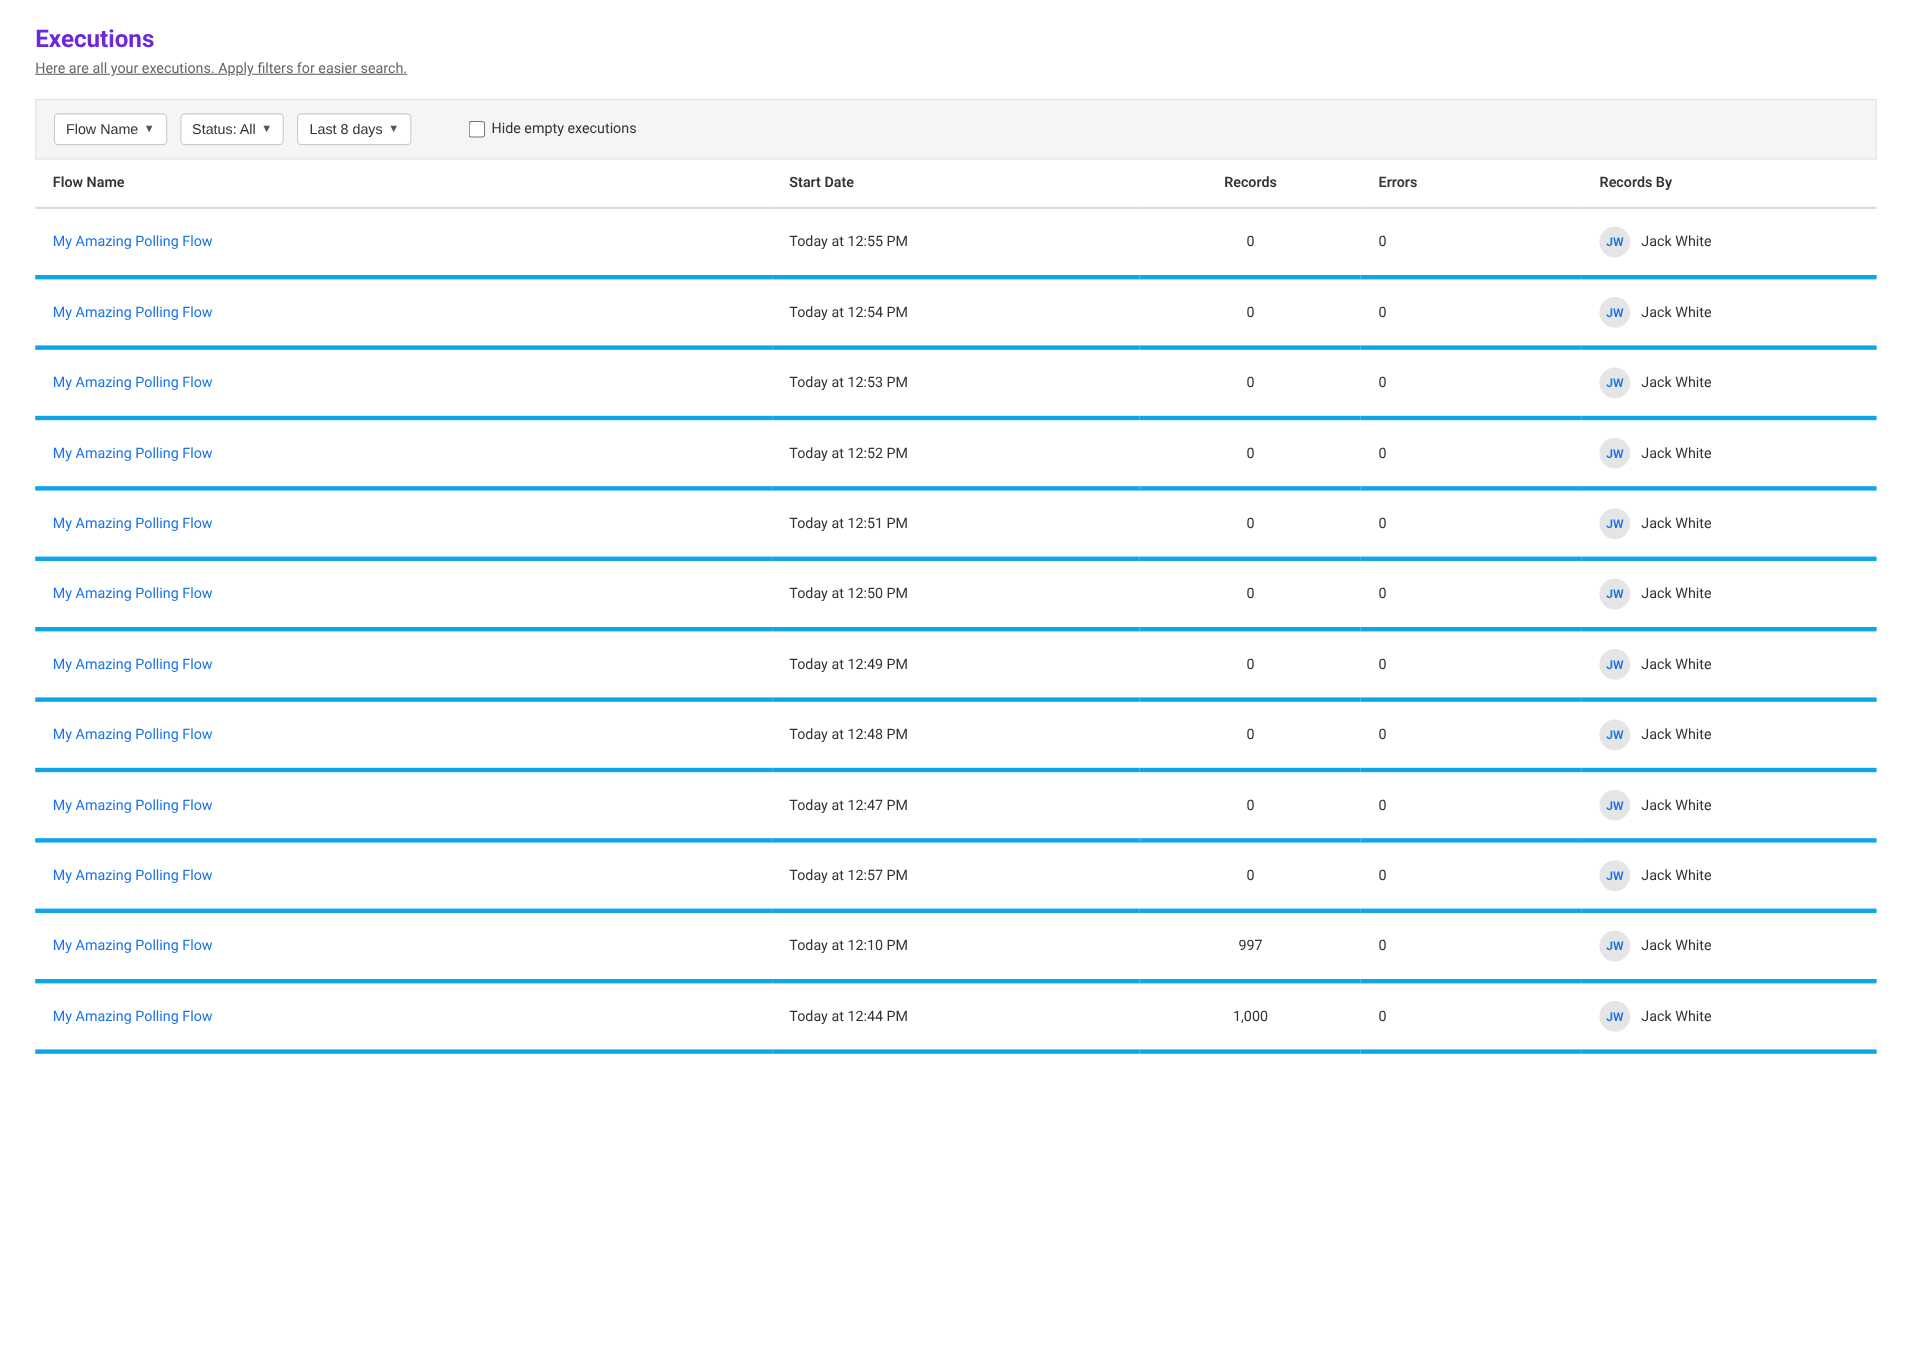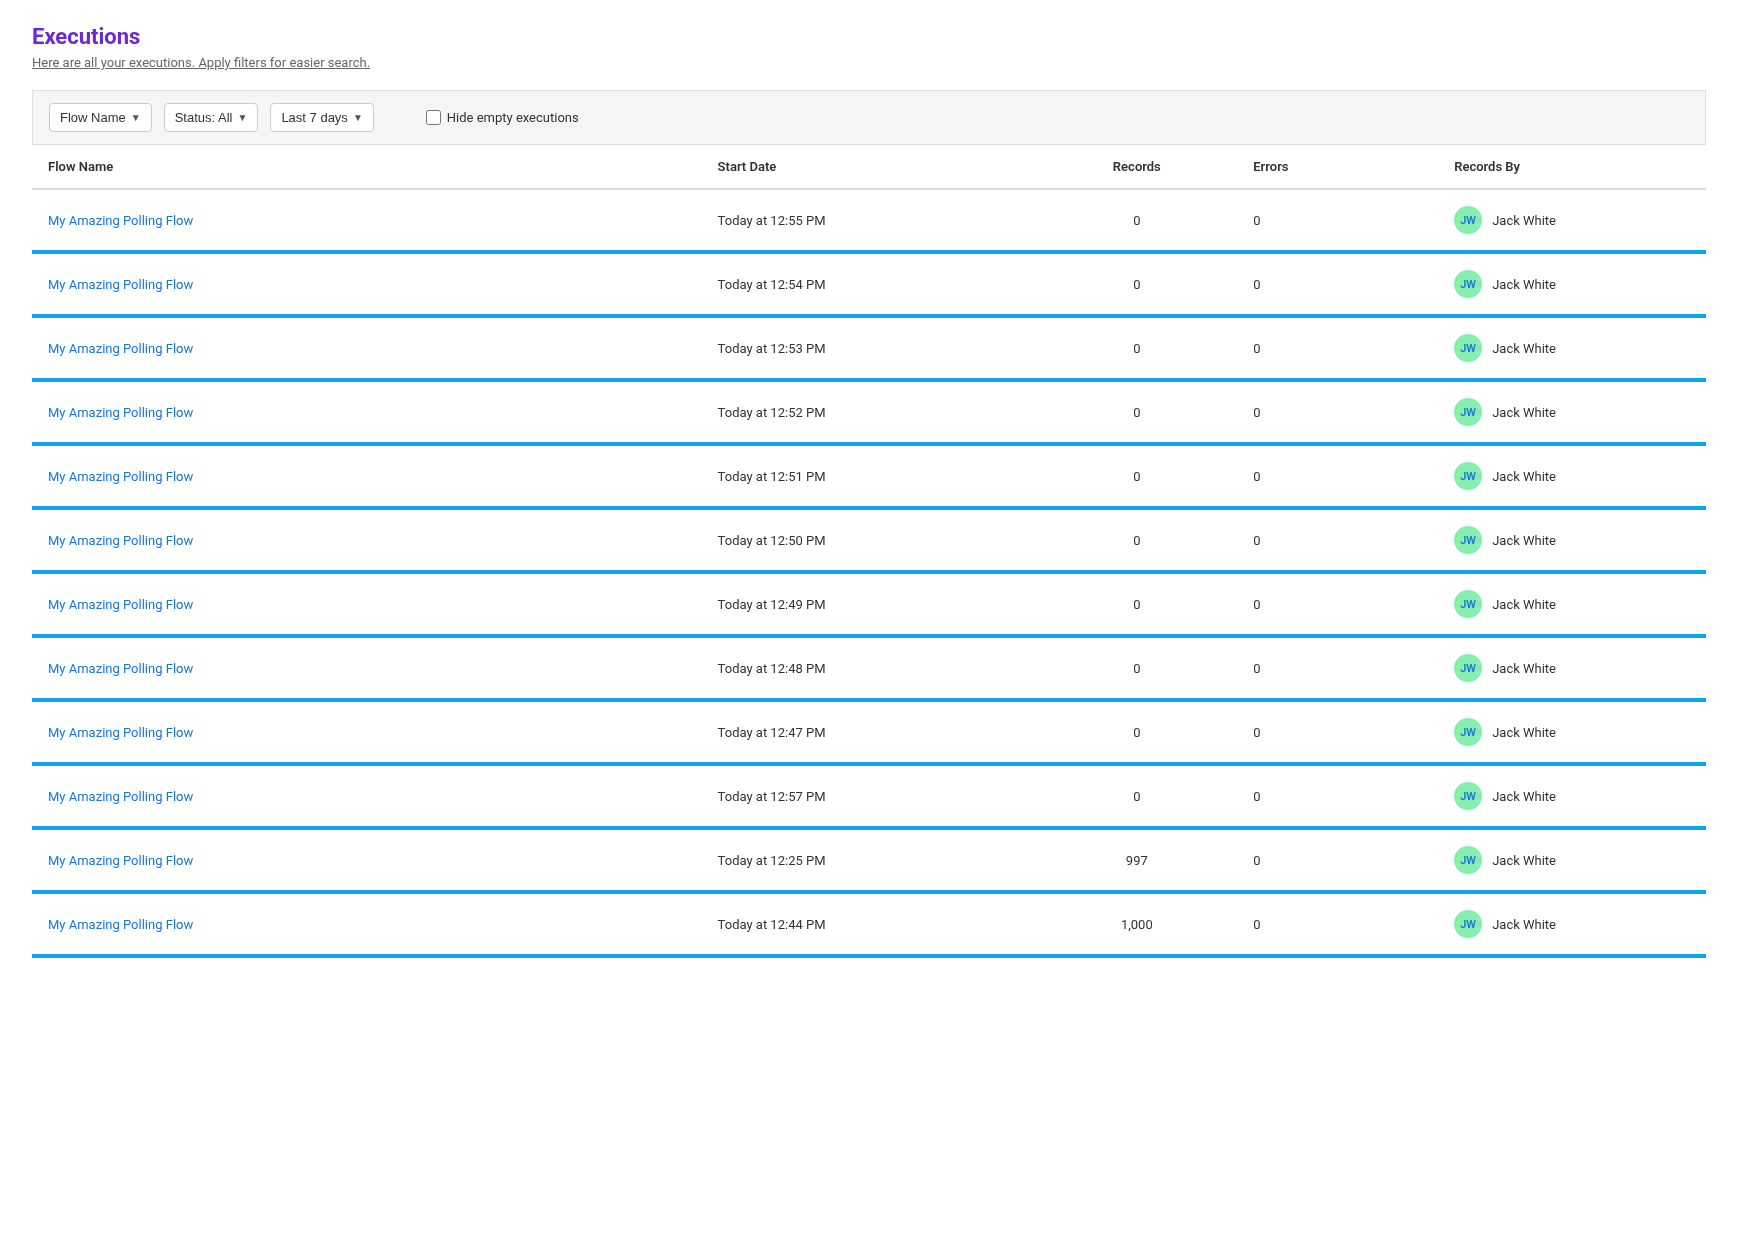--- a/index.html
+++ b/index.html
@@ -111,21 +111,21 @@
       text-decoration: none;
       font-size: 13px;
     }
 
     .avatar-badge {
       display: inline-flex;
       align-items: center;
       justify-content: center;
       width: 28px;
       height: 28px;
-      background: #86efac;
+      background: #e5e5e5;
       color: #1a73e8;
       border-radius: 50%;
       font-size: 11px;
       font-weight: 600;
       margin-right: 6px;
     }
 
     .created-by-cell {
       display: flex;
       align-items: center;
@@ -151,21 +151,21 @@
       <span>Flow Name</span>
       <span class="chevron">▼</span>
     </button>
 
     <button class="filter-btn">
       <span>Status: All</span>
       <span class="chevron">▼</span>
     </button>
 
     <button class="filter-btn">
-      <span>Last 7 days</span>
+      <span>Last 8 days</span>
       <span class="chevron">▼</span>
     </button>
 
     <label class="hide-empty-label">
       <input type="checkbox" style="">
       <span>Hide empty executions</span>
     </label>
   </div>
 
   <table>
@@ -294,21 +294,21 @@
           <td class="col-errors">0</td>
           <td class="col-created-by">
             <div class="created-by-cell">
               <span class="avatar-badge">JW</span>
               <span>Jack White</span>
             </div>
           </td>
         </tr>
         <tr>
           <td class="col-flow-name"><a class="flow-link" href="#">My Amazing Polling Flow</a></td>
-          <td class="col-start-date">Today at 12:25 PM</td>
+          <td class="col-start-date">Today at 12:10 PM</td>
           <td class="col-records">997</td>
           <td class="col-errors">0</td>
           <td class="col-created-by">
             <div class="created-by-cell">
               <span class="avatar-badge">JW</span>
               <span>Jack White</span>
             </div>
           </td>
         </tr>
         <tr>

